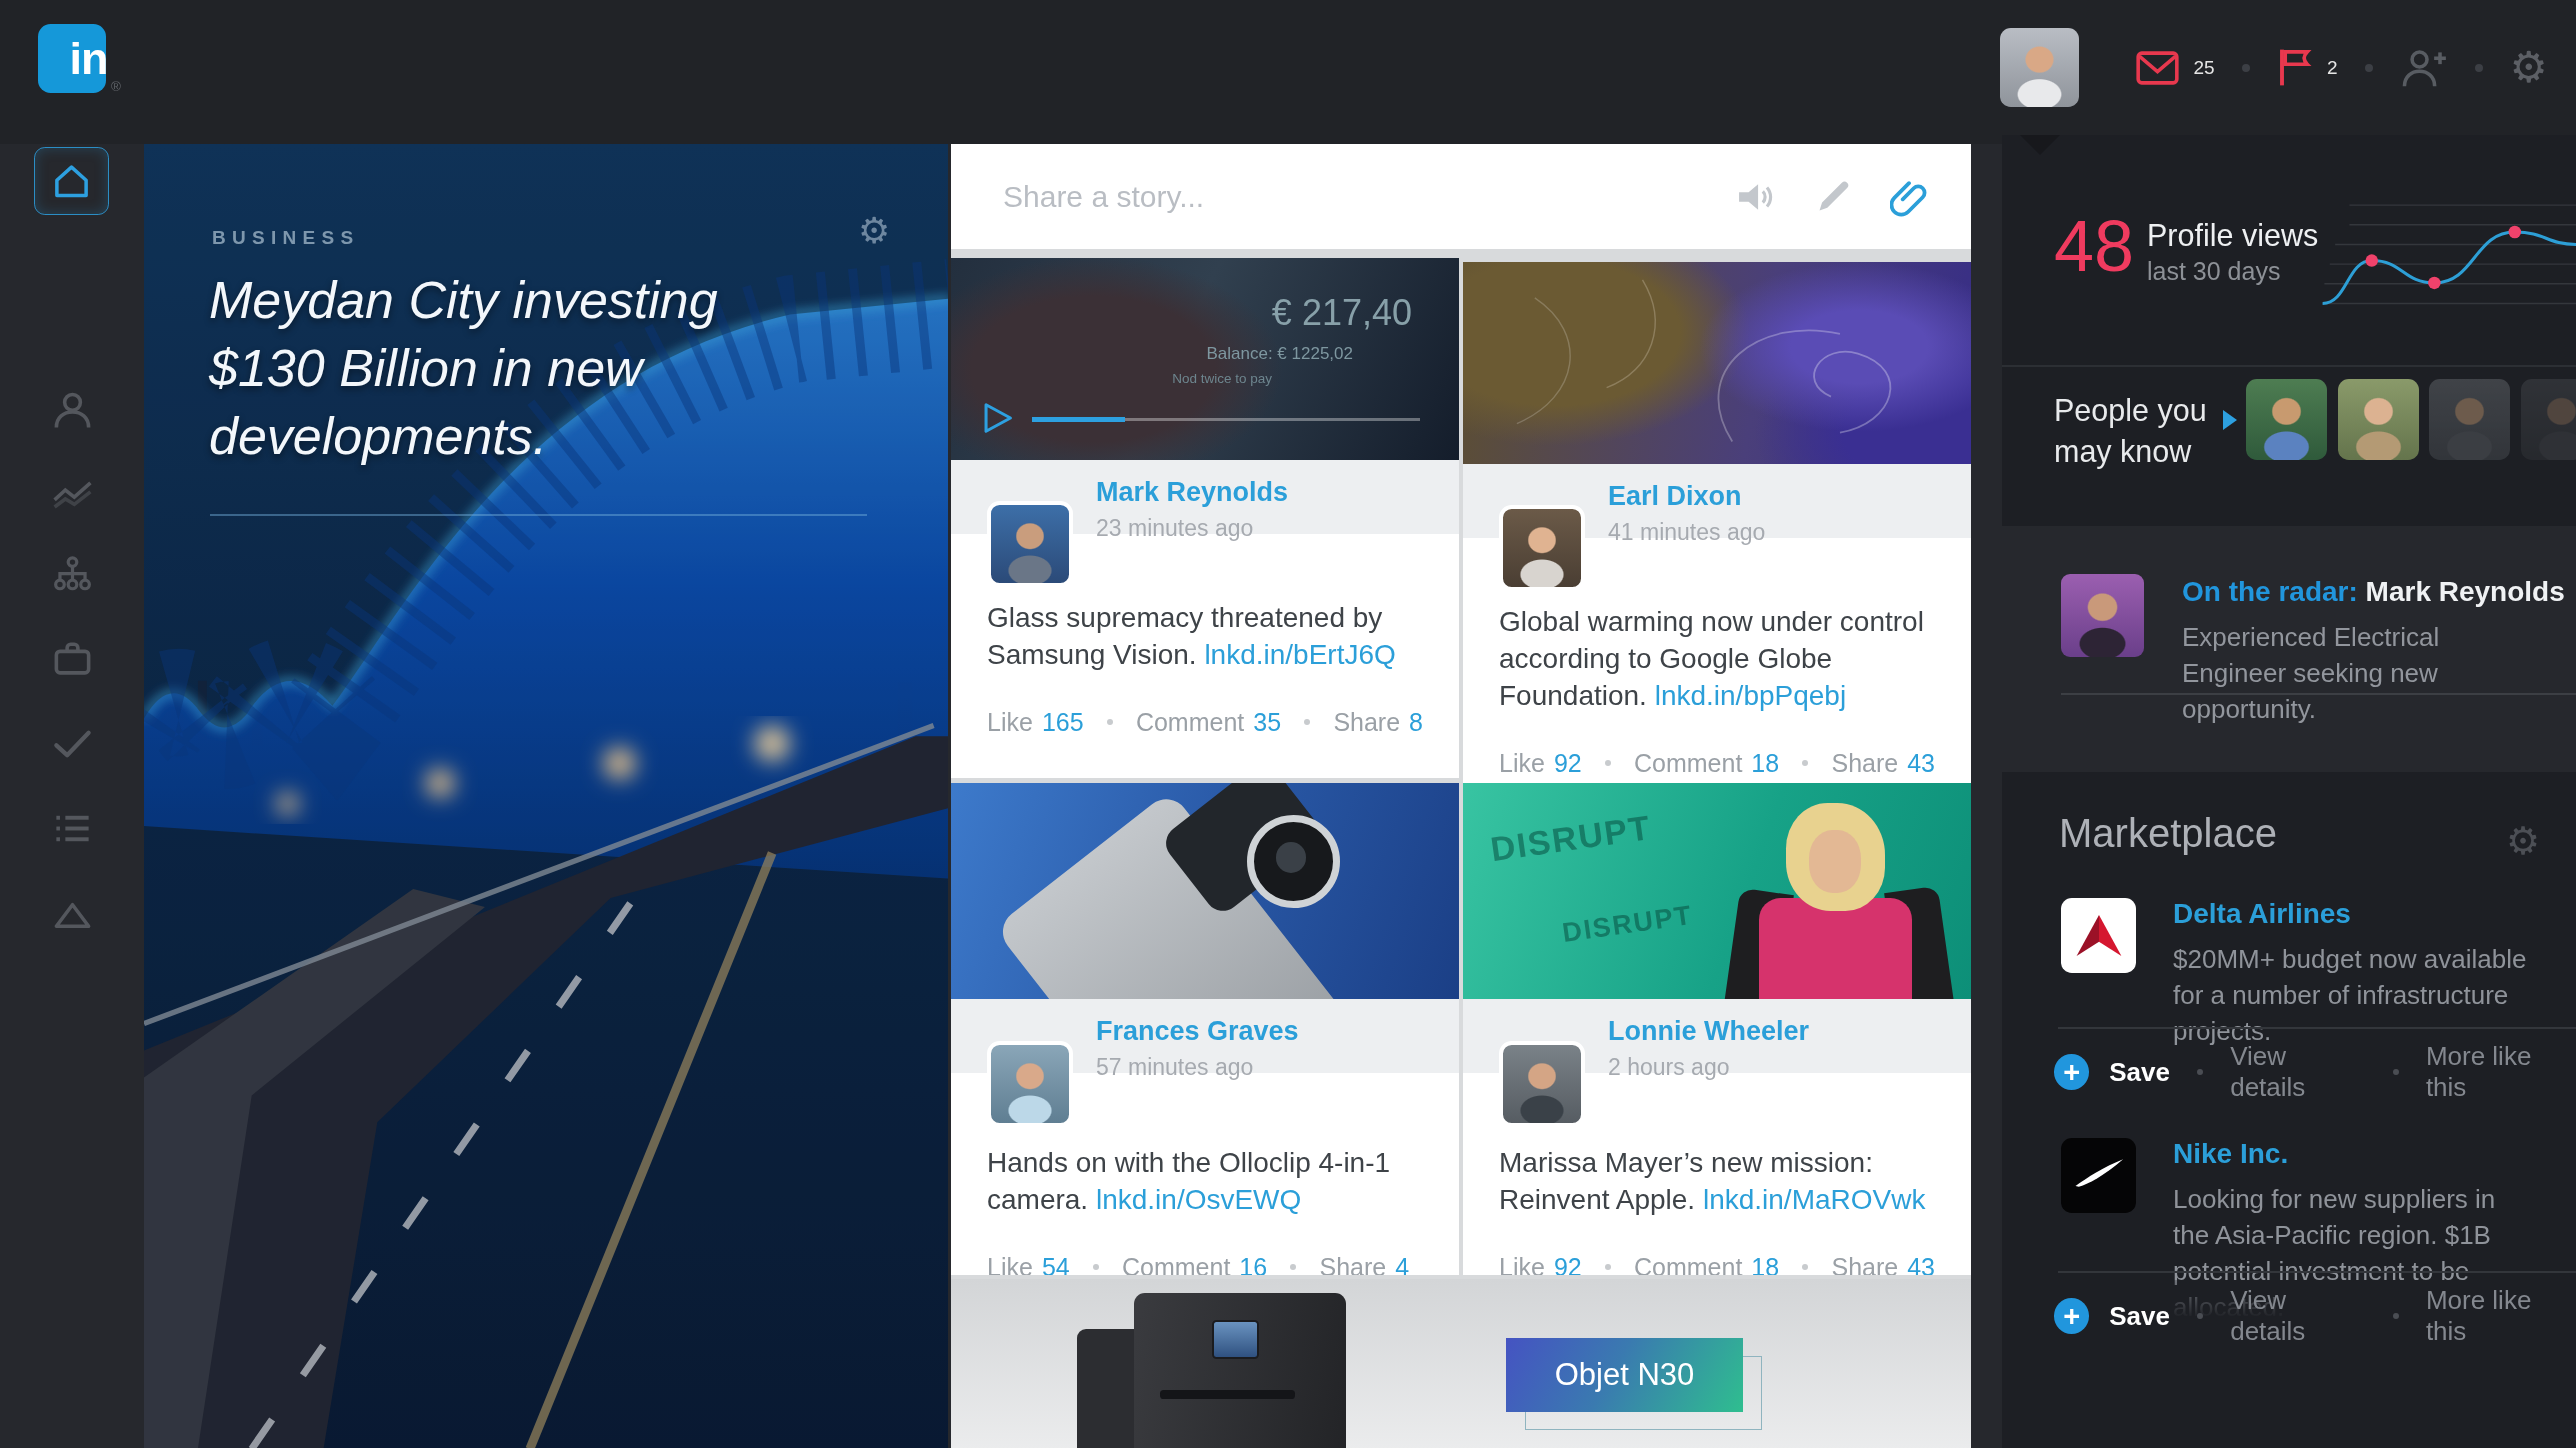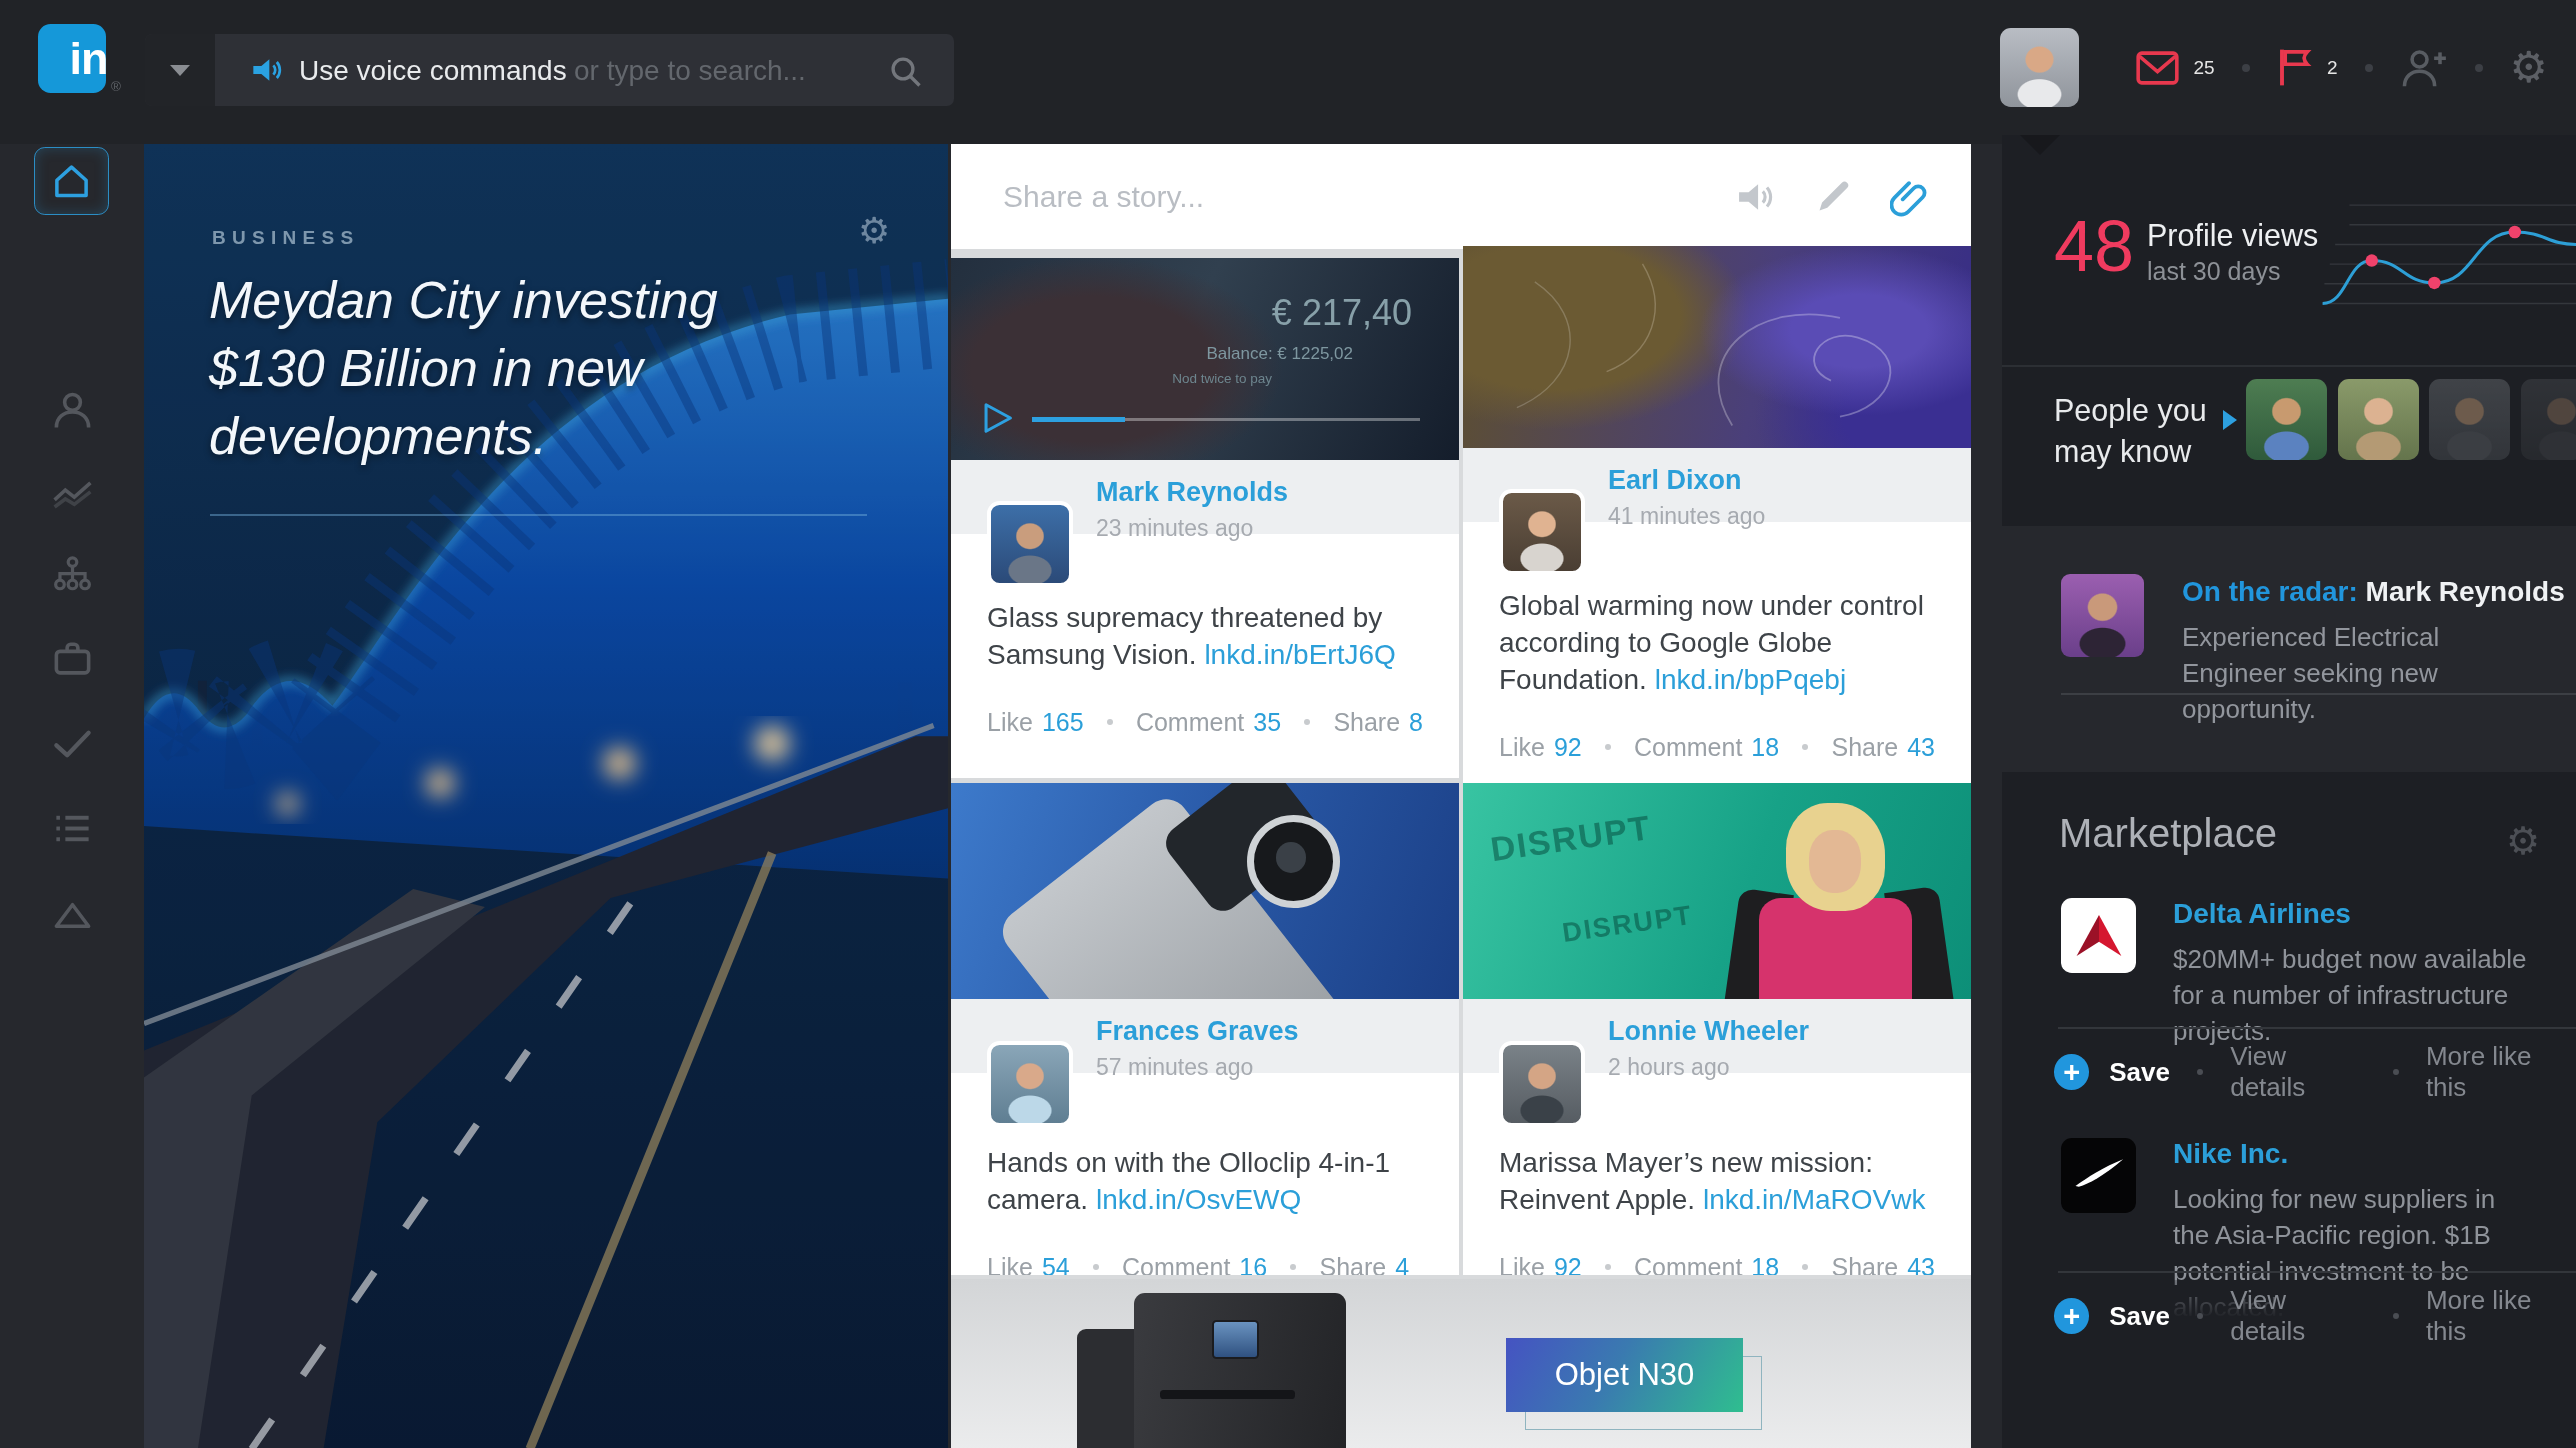--- a/index.html
+++ b/index.html
@@ -42,21 +42,21 @@
   .hero-title span{display:block;}
   .hero-line{position:absolute;left:66px;top:370px;width:657px;height:1.8px;background:rgba(116,176,220,.45);}
 
   
   .feed{position:absolute;left:951px;top:144px;width:1020px;height:1305px;background:#d8dadc;}
   .composer{position:absolute;left:0;top:0;width:1020px;height:105px;background:#ffffff;}
   .composer .ph-text{position:absolute;left:52px;top:36px;font-size:30px;color:#b9bdc3;}
   .comp-ic{position:absolute;top:34px;cursor:pointer;}
   .card{position:absolute;width:508px;background:#fff;overflow:hidden;}
   .p0{left:0;top:114px;height:520px;}
-  .p1{left:512px;top:102px;height:576px;}
+  .p1{left:512px;top:118px;height:576px;}
   .p2{left:0;top:639px;height:492px;}
   .p3{left:512px;top:639px;height:492px;}
   .media{position:absolute;left:0;top:0;width:508px;overflow:hidden;}
   .p0 .media,.p1 .media{height:202px;}
   .p2 .media,.p3 .media{height:216px;}
   .band{position:absolute;left:0;width:508px;height:74px;background:#edeff1;}
   .p0 .band,.p1 .band{top:202px;}
   .p2 .band,.p3 .band{top:216px;}
   .pav{position:absolute;left:36px;width:86px;height:86px;border:4.5px solid #fff;border-radius:12.6px;z-index:3;}
   .p0 .pav,.p1 .pav{top:243px;}
@@ -168,40 +168,20 @@
 <body>
 
 <div class="app">
 
   <header class="topbar">
     <div class="logo">
         <span>in</span>
       </div>
     <span class="logo-r">®</span>
 
-    <div class="search">
-      <div class="dd">
-          <i class="caret"></i>
-        </div>
-      <span class="voice">
-        <svg width="34" height="32" viewBox="0 0 24 24">
-            <polygon points="1,9 7,9 13,4 13,20 7,15 1,15" fill="currentColor"></polygon>
-            <path d="M16 8.5a5 5 0 0 1 0 7" stroke="currentColor" stroke-width="2" fill="none"></path>
-            <path d="M18.6 6a9 9 0 0 1 0 12" stroke="currentColor" stroke-width="2" fill="none"></path>
-          </svg>
-      </span>
-      <span class="svc">Use voice commands</span>
-      <span class="sph">or type to search...</span>
-      <span class="mag">
-        <svg width="36" height="36" viewBox="0 0 24 24">
-            <circle cx="10" cy="10" r="6.6" stroke="currentColor" stroke-width="2.2" fill="none"></circle>
-            <line x1="15" y1="15" x2="21" y2="21" stroke="currentColor" stroke-width="2.2"></line>
-          </svg>
-      </span>
-    </div>
 
     <div class="tb-right">
       <div class="avatar av-user portrait"></div>
       <span class="tb-ic" style="margin-left:57px;color:#e8384e;">
         <svg width="43" height="34" viewBox="0 0 24 19">
             <rect x="1.2" y="1.2" width="21.6" height="16.6" rx="2" stroke="currentColor" stroke-width="2" fill="none"></rect>
             <polyline points="2,3 12,11.5 22,3" stroke="currentColor" stroke-width="2" fill="none"></polyline>
           </svg>
       </span>
       <span class="tb-count">25</span>

